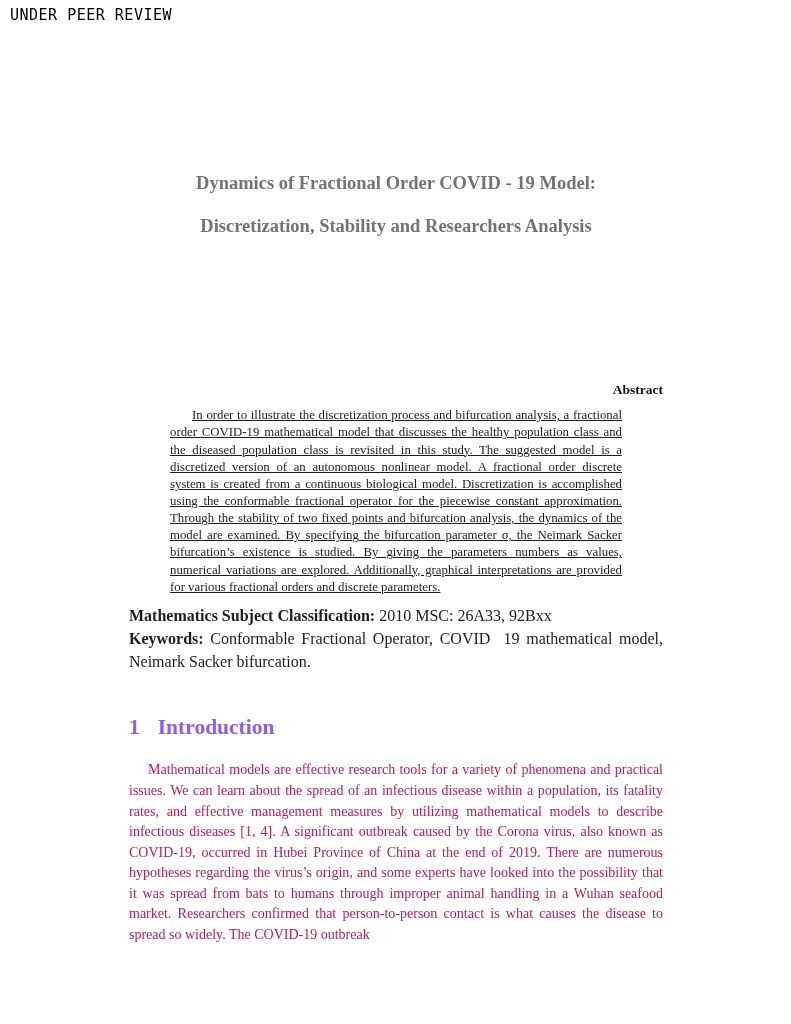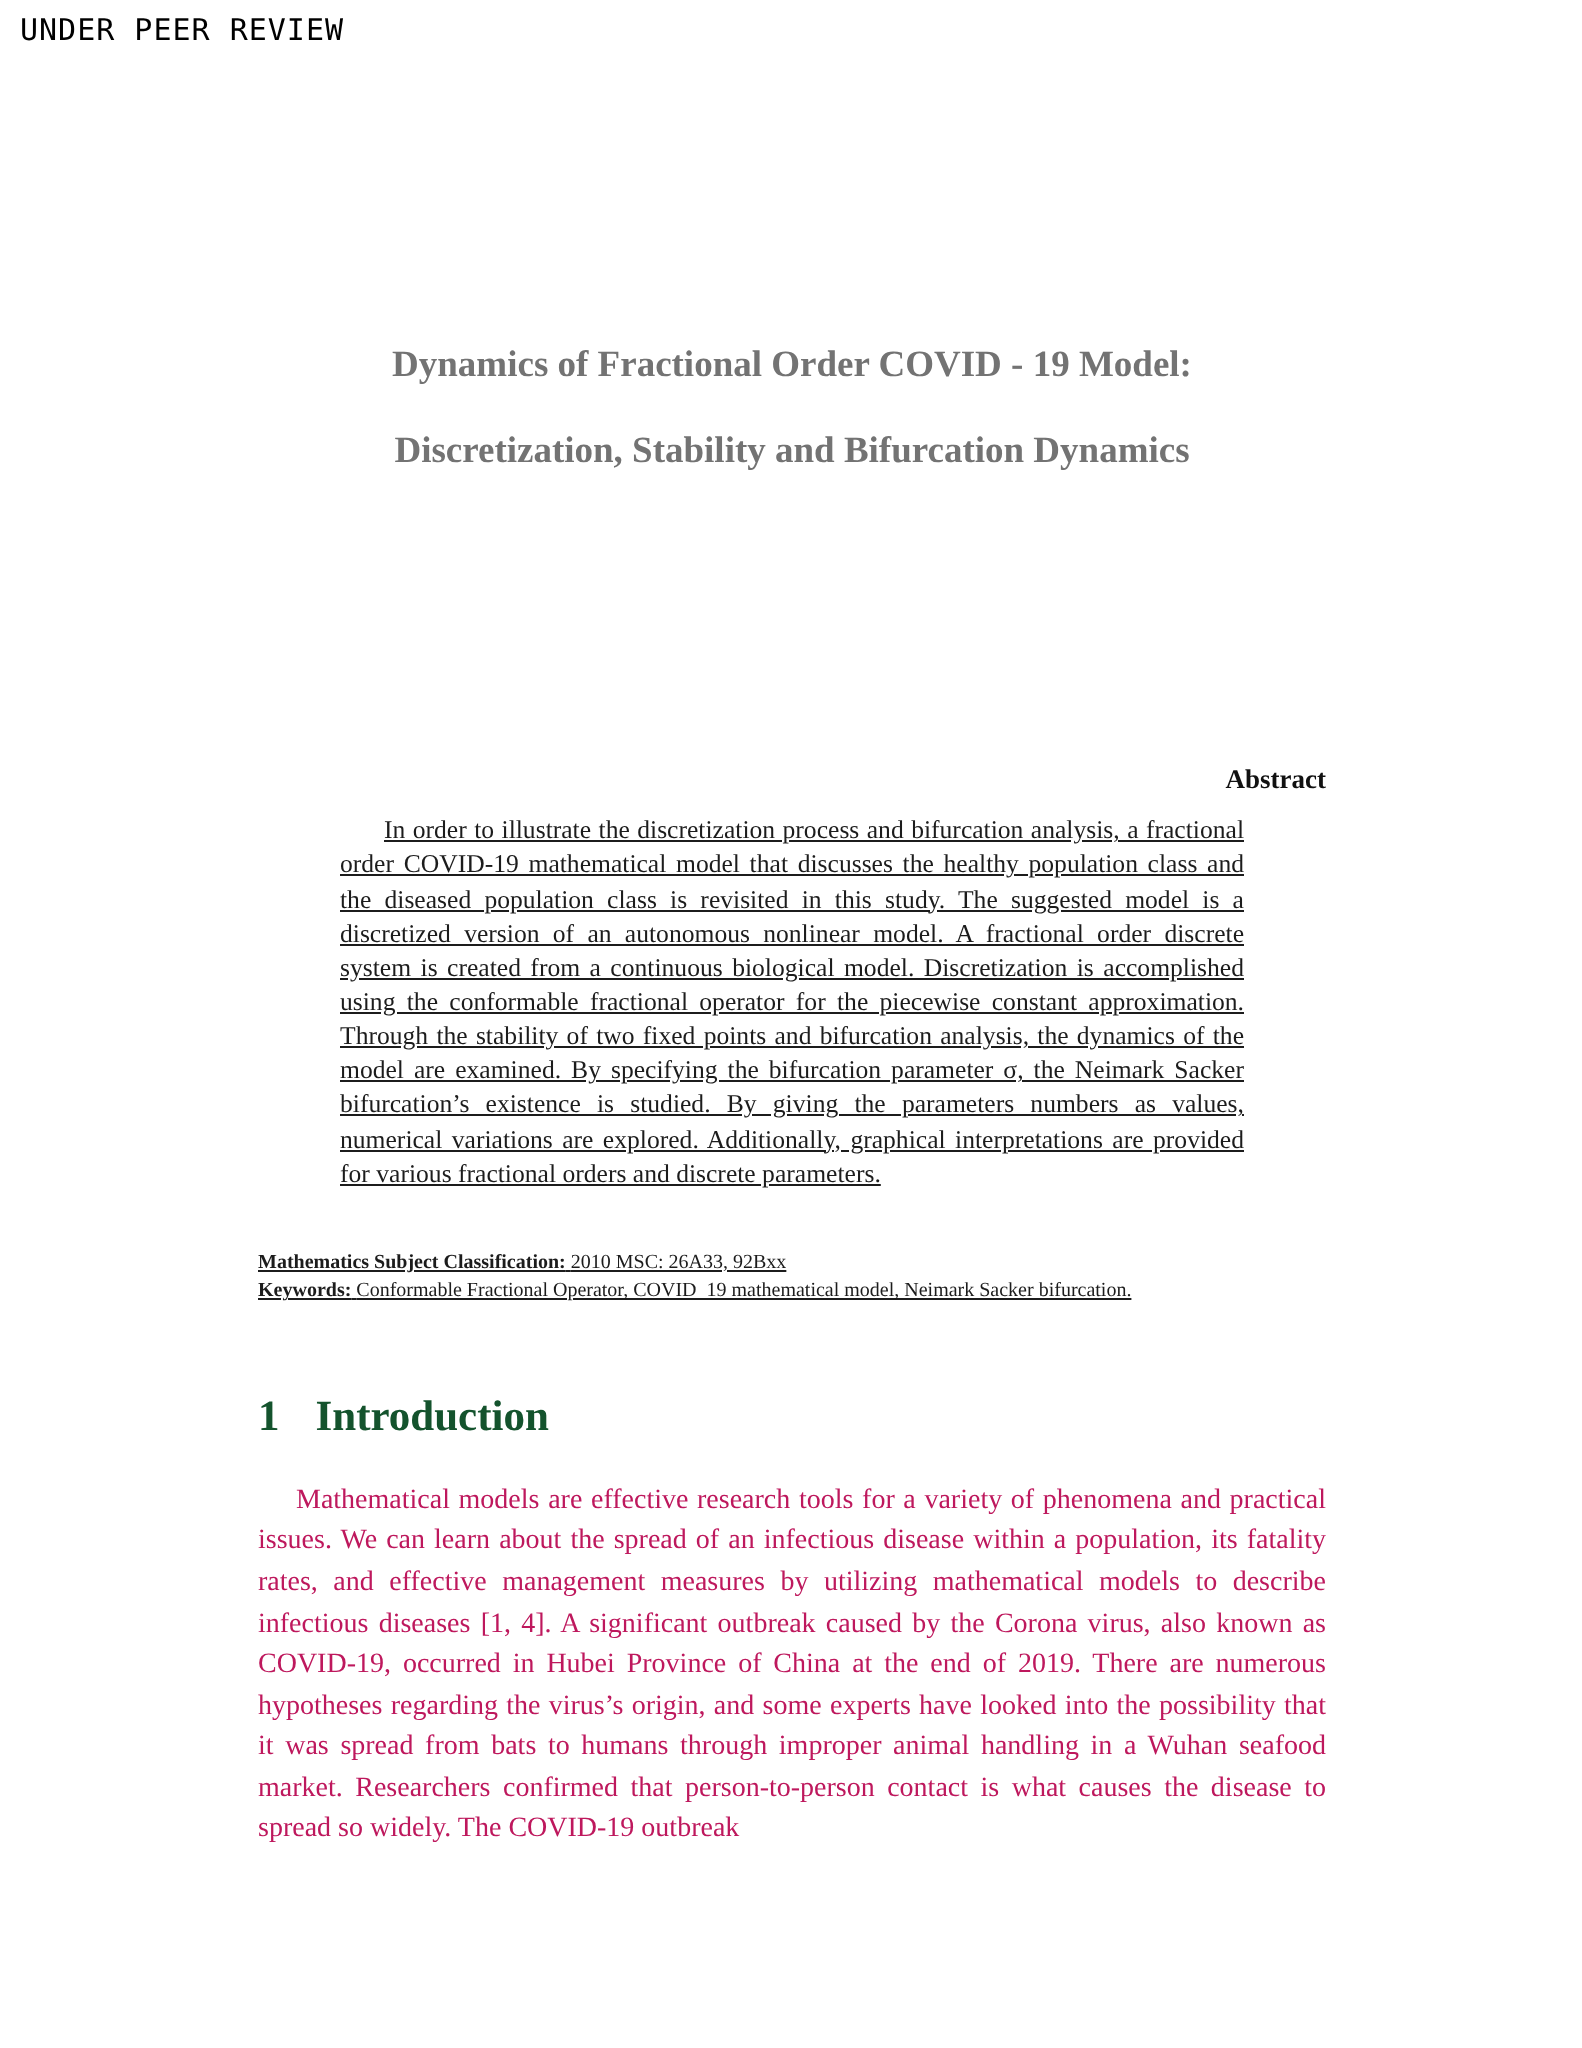--- a/index.html
+++ b/index.html
@@ -51,54 +51,53 @@
     width: 452px;
     margin: 9px auto 0 auto;
     font-size: 12.8px;
     line-height: 1.34;
     text-align: justify;
     text-indent: 22px;
     color: #1c1c1c;
     text-decoration: underline;
   }
   .meta-block {
-    margin-top: 29px;
-    font-size: 10px;
+    margin-top: 8px;
+    font-size: 16px;
     line-height: 1.45;
     text-align: justify;
-    text-decoration: underline;
   }
   .meta-block p { margin: 0; }
   .meta-label { font-weight: bold; }
   .section-heading {
     margin: 42px 0 0 0;
     font-size: 21.5px;
     font-weight: bold;
-    color: #14532d;
+    color: #8b5cf6;
   }
   .section-number { margin-right: 18px; }
   .body-paragraph {
     margin: 20px 0 0 0;
     font-size: 14px;
     line-height: 1.47;
     text-align: justify;
     text-indent: 19px;
     color: #be185d;
   }
 </style>
 </head>
 <body>
 
 <div class="stamp">UNDER PEER REVIEW</div>
 
 <div class="content">
 
   <div class="title-block">
     <div class="title-line">Dynamics of Fractional Order COVID - 19 Model:</div>
-    <div class="title-line">Discretization, Stability and Bifurcation Dynamics</div>
+    <div class="title-line">Discretization, Stability and Researchers Analysis</div>
   </div>
 
   <div class="abstract-heading">Abstract</div>
 
   <p class="abstract-body">In order to illustrate the discretization process and bifurcation analysis, a fractional order COVID-19 mathematical model that discusses the healthy population class and the diseased population class is revisited in this study. The suggested model is a discretized version of an autonomous nonlinear model. A fractional order discrete system is created from a continuous biological model. Discretization is accomplished using the conformable fractional operator for the piecewise constant approximation. Through the stability of two fixed points and bifurcation analysis, the dynamics of the model are examined. By specifying the bifurcation parameter σ, the Neimark Sacker bifurcation’s existence is studied. By giving the parameters numbers as values, numerical variations are explored. Additionally, graphical interpretations are provided for various fractional orders and discrete parameters.</p>
 
   <div class="meta-block">
     <p><span class="meta-label">Mathematics Subject Classification:</span> <span>2010 MSC: 26A33, 92Bxx</span></p>
     <p><span class="meta-label">Keywords:</span> <span>Conformable Fractional Operator, COVID&nbsp; 19 mathematical model, Neimark Sacker bifurcation.</span></p>
   </div>

